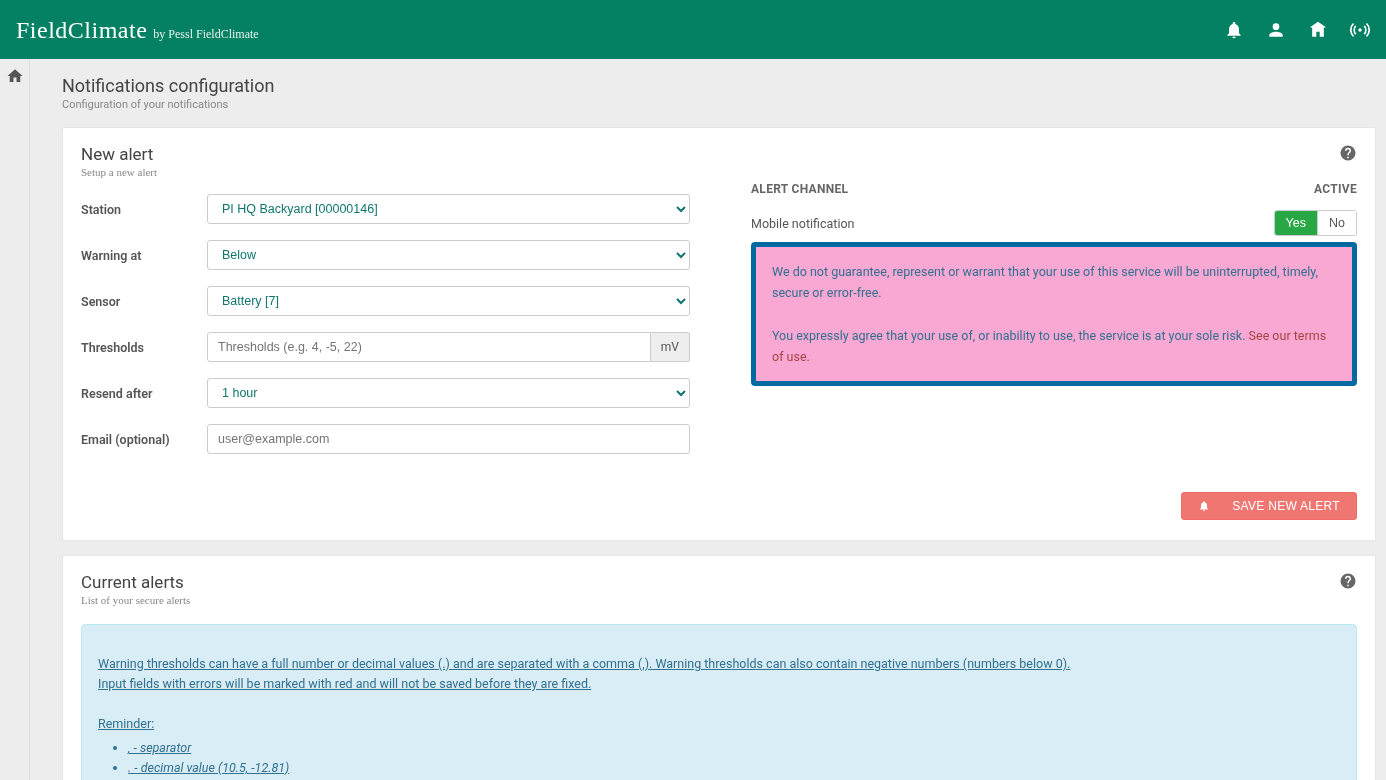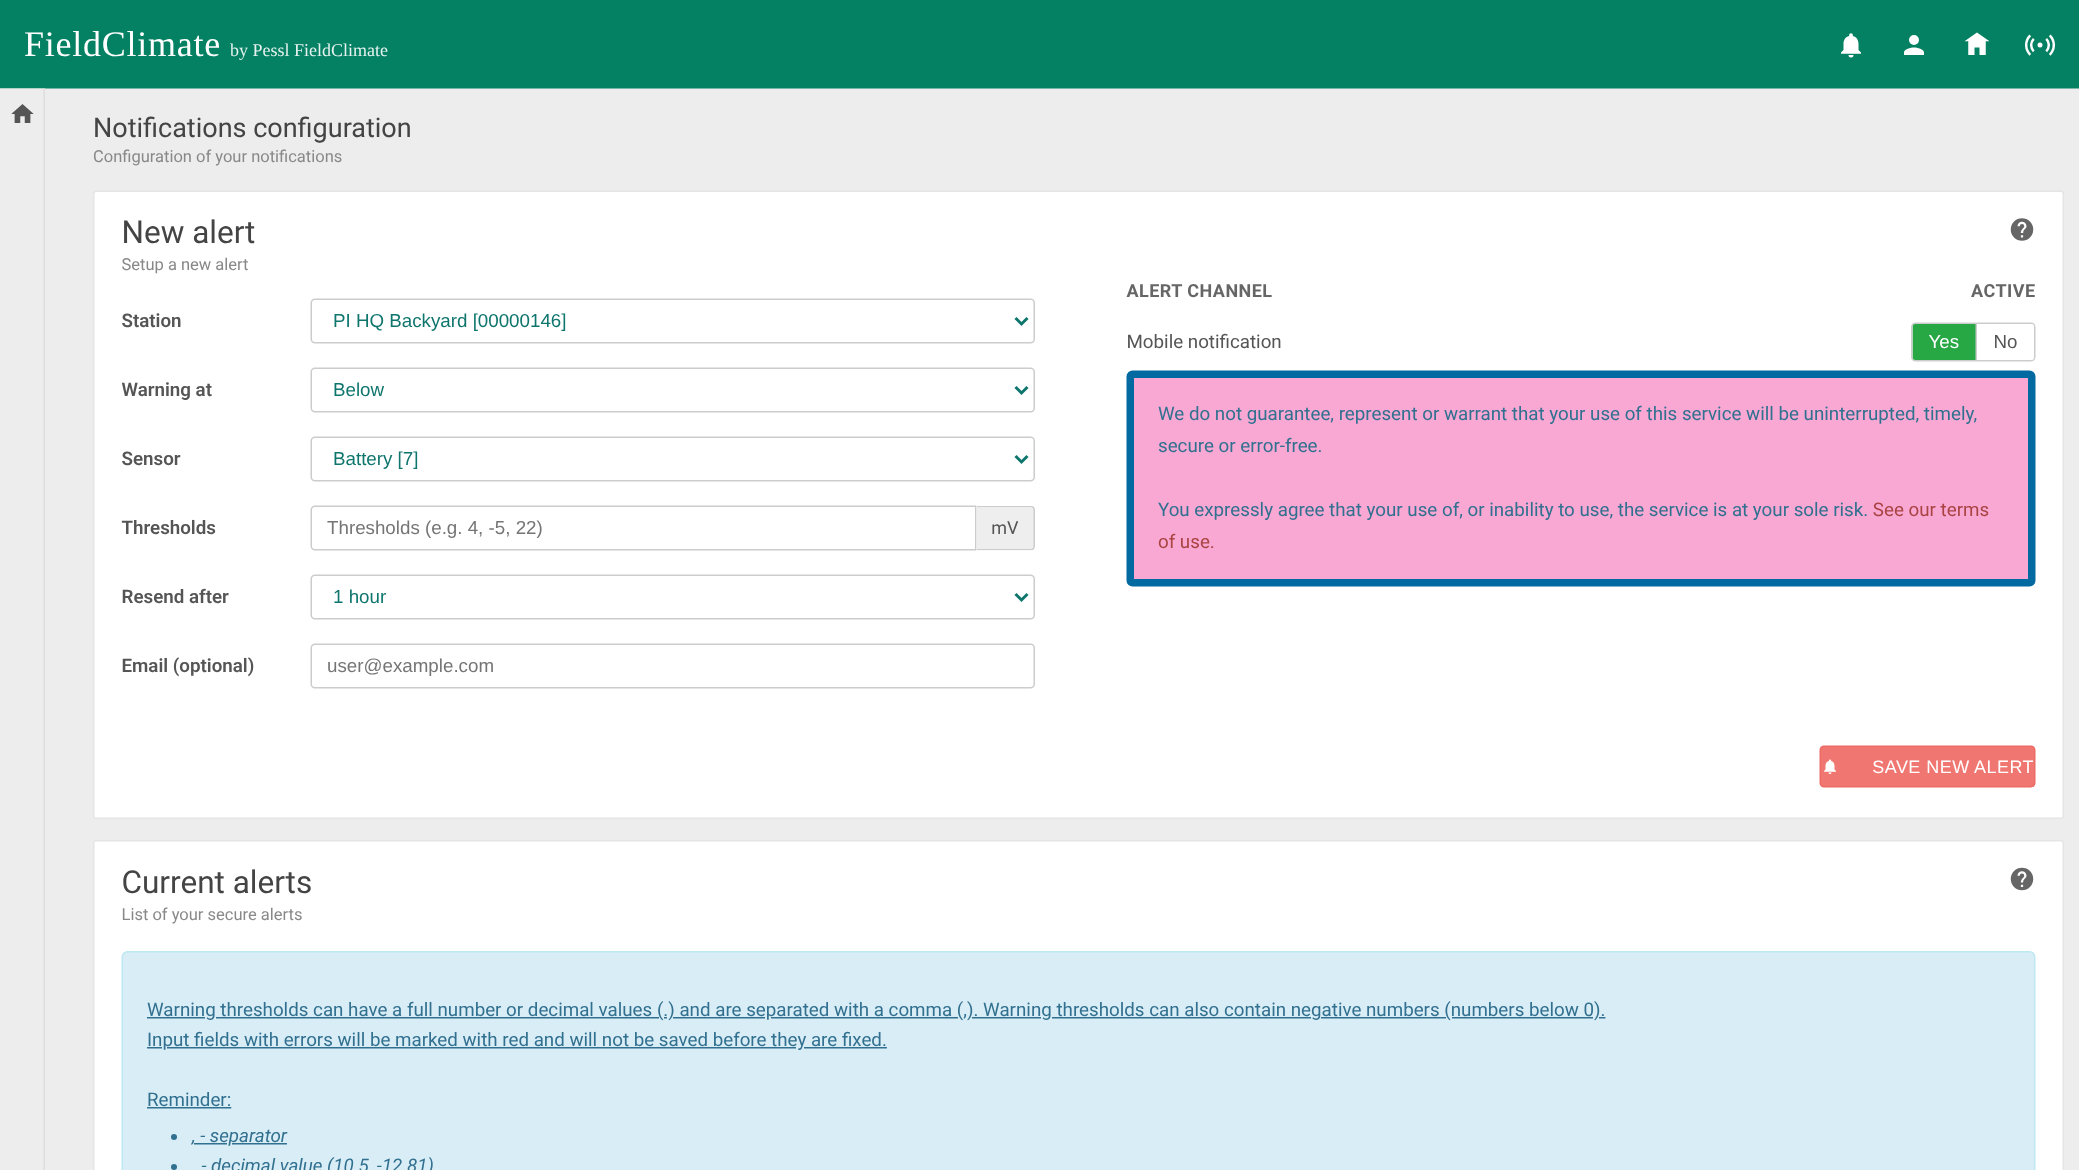--- a/index.html
+++ b/index.html
@@ -12,22 +12,22 @@
 .topbar-icons { display: flex; gap: 22px; align-items: center; }
 .topbar-icons svg { fill: #fff; width: 20px; height: 20px; cursor: pointer; }
 .layout { display: flex; }
 .sidebar { width: 30px; background: #ededed; border-right: 1px solid #ddd; padding-top: 8px; display:flex; flex-direction:column; align-items:center; }
 .sidebar svg { width:18px; height:18px; fill:#555; cursor:pointer; }
 .main { flex: 1; padding: 16px 10px 40px 32px; }
 .page-title { font-size: 18px; color: #444; font-weight: 400; margin-bottom: 2px; }
 .page-sub { font-size: 11px; color: #888; margin-bottom: 16px; }
 .card { background: #fff; border-radius: 2px; border: 1px solid #e5e5e5; padding: 16px 18px 20px; margin-bottom: 14px; }
 .card-head { display:flex; justify-content:space-between; align-items:flex-start; }
-.card-title { font-size: 21px; color: #444; font-weight:400; }
-.card-sub { font-size: 11px; color:#888; margin-top:2px; }
+.card-title { font-size: 17px; color: #444; font-weight:400; }
+.card-sub { font-size: 11px; color:#888; margin-top:2px;font-family:Liberation Serif, serif; }
 .help { width:18px; height:18px; fill:#666; cursor:pointer; }
 .form-row { display:flex; align-items:center; margin: 16px 0; }
 .form-label { width: 126px; font-size: 12.5px; font-weight: 600; color:#555; }
 .form-field { flex:1; max-width: 483px; }
 select, input[type=text] { width:100%; height:30px; border:1px solid #ccc; border-radius:3px; padding:0 10px; font-size:12.5px; color:#0f766e; background:#fff; }
 .input-group { display:flex; }
 .input-group input { border-top-right-radius:0; border-bottom-right-radius:0; }
 .input-addon { border:1px solid #ccc; border-left:none; background:#eee; padding:0 10px; display:flex; align-items:center; border-radius: 0 3px 3px 0; font-size:12px; color:#555; }
 .two-col { display:flex; gap:40px; }
 .col-left { flex: 0 0 630px; }
@@ -36,21 +36,21 @@
 .channel-head span { font-size:12px; font-weight:700; color:#666; letter-spacing:0.3px; }
 .channel-row { display:flex; justify-content:space-between; align-items:center; margin: 6px 0 6px; }
 .channel-row .name { font-size:12.5px; color:#555; }
 .btn-group { display:flex; border-radius:3px; overflow:hidden; border:1px solid #ccc; }
 .btn-group button { border:none; padding: 5px 11px; font-size:12.5px; cursor:pointer; background:#fff; color:#555; }
 .btn-group button.active { background:#28a745; color:#fff; }
 .btn-group button:not(:last-child){ border-right:1px solid #ccc;}
 .info-box { background:#f9a8d4; border:5px solid #0369a1; color:#31708f; border-radius:4px; padding: 14px 16px; font-size:12.5px; line-height:1.7; }
 .info-box a { color:#a94442; text-decoration:none; }
 .save-row { text-align:right; margin-top: 22px; }
-.btn-save { background:#f07771; border:1px solid #ec6b65; color:#fff; padding:6px 0; border-radius:3px; font-size:12px; letter-spacing:0.3px; cursor:pointer; display:inline-flex; align-items:center; gap:22px; }
+.btn-save { background:#f07771; border:1px solid #ec6b65; color:#fff; padding:6px 16px; border-radius:3px; font-size:12px; letter-spacing:0.3px; cursor:pointer; display:inline-flex; align-items:center; gap:22px; }
 .btn-save svg { fill:#fff; width:12px; height:12px; }
 .alerts-info { background:#d9edf7; border:1px solid #bce8f1; color:#31708f; border-radius:4px; padding: 29px 16px; font-size:12.5px; line-height:1.6; margin:18px 0 20px;text-decoration:underline; }
 .alerts-info ul { margin: 4px 0 0 30px; }
 .alerts-info em { font-style: italic; }
 </style>
 </head>
 <body>
 
 <div class="topbar">
   <div class="brand">

